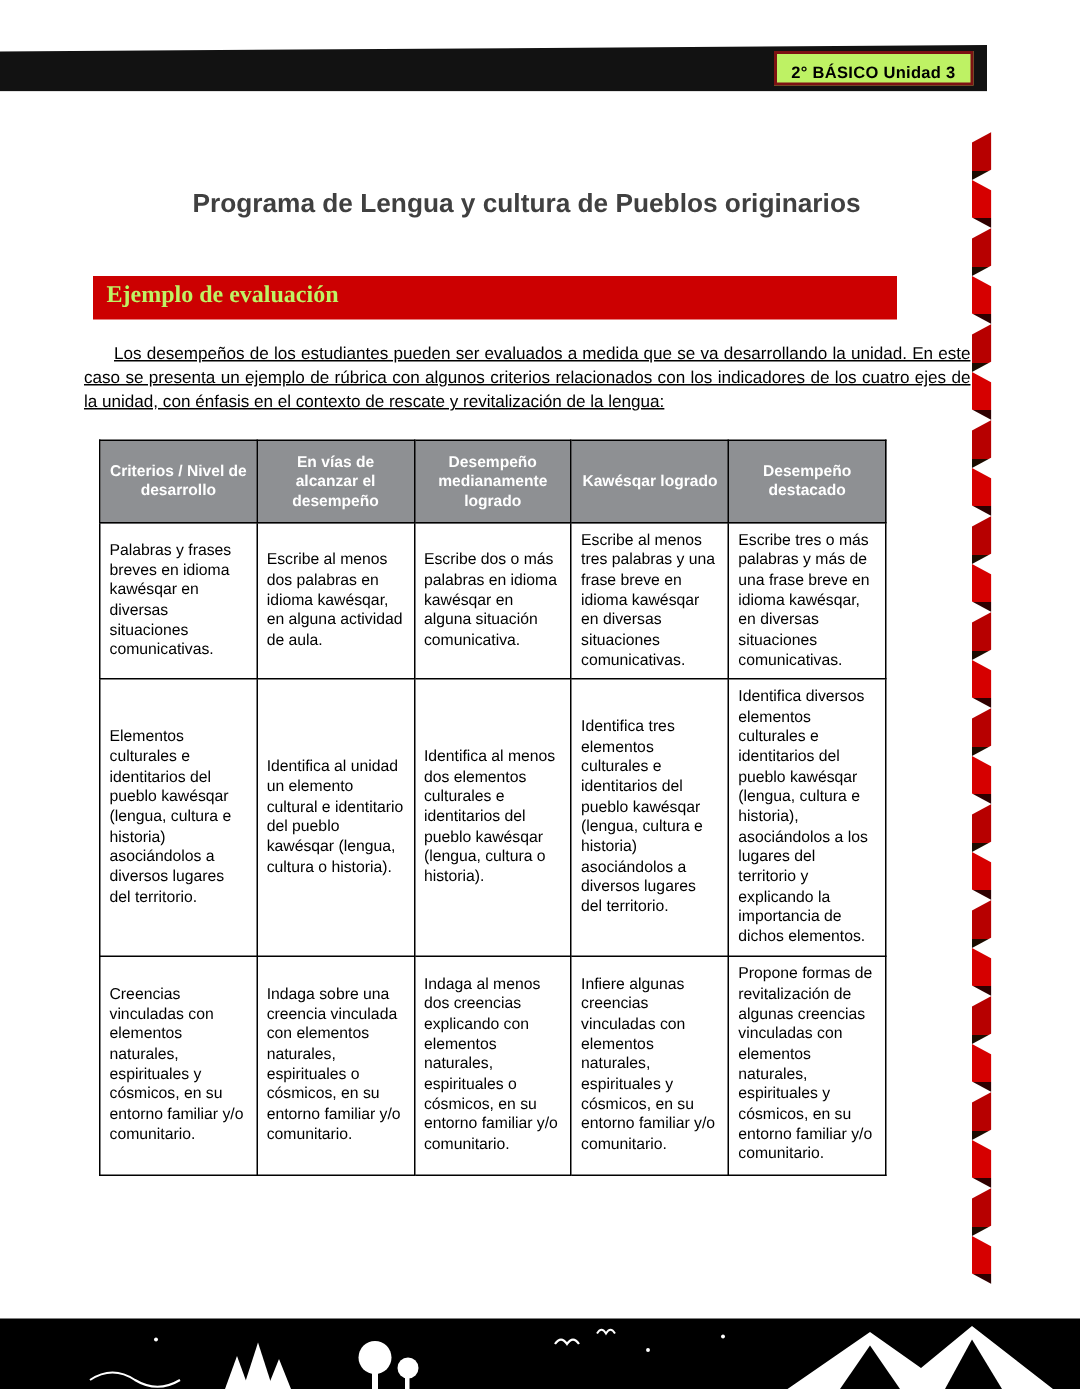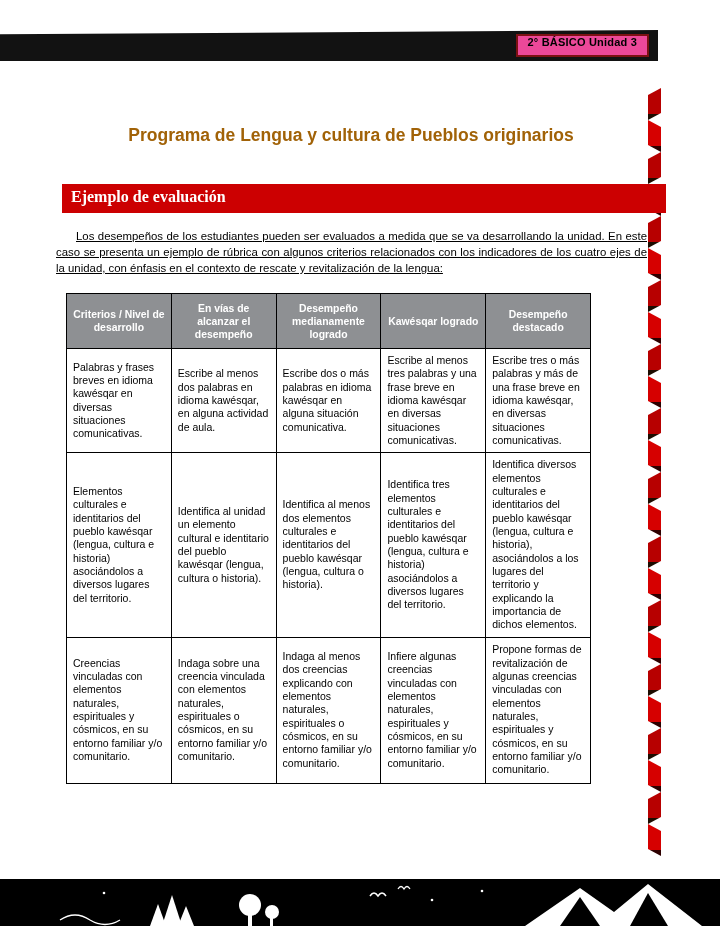--- a/index.html
+++ b/index.html
@@ -6,40 +6,40 @@
   .page{
     position:relative;width:720px;height:926px;background:#fff;overflow:hidden;
     font-family:"Liberation Sans","DejaVu Sans",sans-serif;color:#000;
   }
   
   .top-band{
     position:absolute;top:30px;left:0;width:658px;height:31px;background:#121212;
     clip-path:polygon(0 14%,100% 0,100% 100%,0 100%);
   }
   .unit-badge{
-    position:absolute;right:9px;top:4px;bottom:4px;display:flex;align-items:flex-start;
-    background:#ec4899;border:2px solid #7c1113;padding:0 10px;
+    position:absolute;right:9px;top:4px;bottom:4px;display:flex;align-items:flex-end;
+    background:#bef264;border:2px solid #7c1113;padding:0 10px;
     font-weight:bold;font-size:11px;letter-spacing:.2px;white-space:nowrap;
   }
   
   .right-ribbon{
     position:absolute;left:648px;top:88px;width:14px;display:flex;flex-direction:column;
   }
   .zseg{width:13px;height:32px;background:linear-gradient(180deg,#d60000 0 80%,#2e0000 80% 100%);}
   .zseg.za{clip-path:polygon(0% 0%,100% 22%,100% 100%,0% 78%);}
   .zseg.zb{clip-path:polygon(0% 22%,100% 0%,100% 78%,0% 100%);background:linear-gradient(180deg,#b70000 0 82%,#1c0c00 82% 100%);}
   
   .doc-title{
     position:absolute;top:122px;left:62px;width:578px;margin:0;
-    font-size:17.5px;font-weight:bold;text-align:center;line-height:1.55;color:#a16207;
+    font-size:17.5px;font-weight:bold;text-align:center;line-height:1.55;color:#404040;
   }
   
   .section-banner{
-    position:absolute;top:184px;left:62px;width:604px;height:29px;box-sizing:border-box;
-    background:#cc0001;color:#ffffff;padding:4px 9px;
+    position:absolute;top:184px;left:62px;width:536px;height:29px;box-sizing:border-box;
+    background:#cc0001;color:#bef264;padding:4px 9px;
     font-family:"Liberation Serif","DejaVu Serif",serif;font-weight:bold;font-size:16px;
   }
   
   .intro{
     position:absolute;top:229px;left:56px;width:591px;margin:0;
     font-size:11.4px;line-height:1.4;text-align:justify;text-indent:20px;text-decoration:underline;
   }
   
   table.rubric{
     position:absolute;top:293px;left:66px;width:525px;

